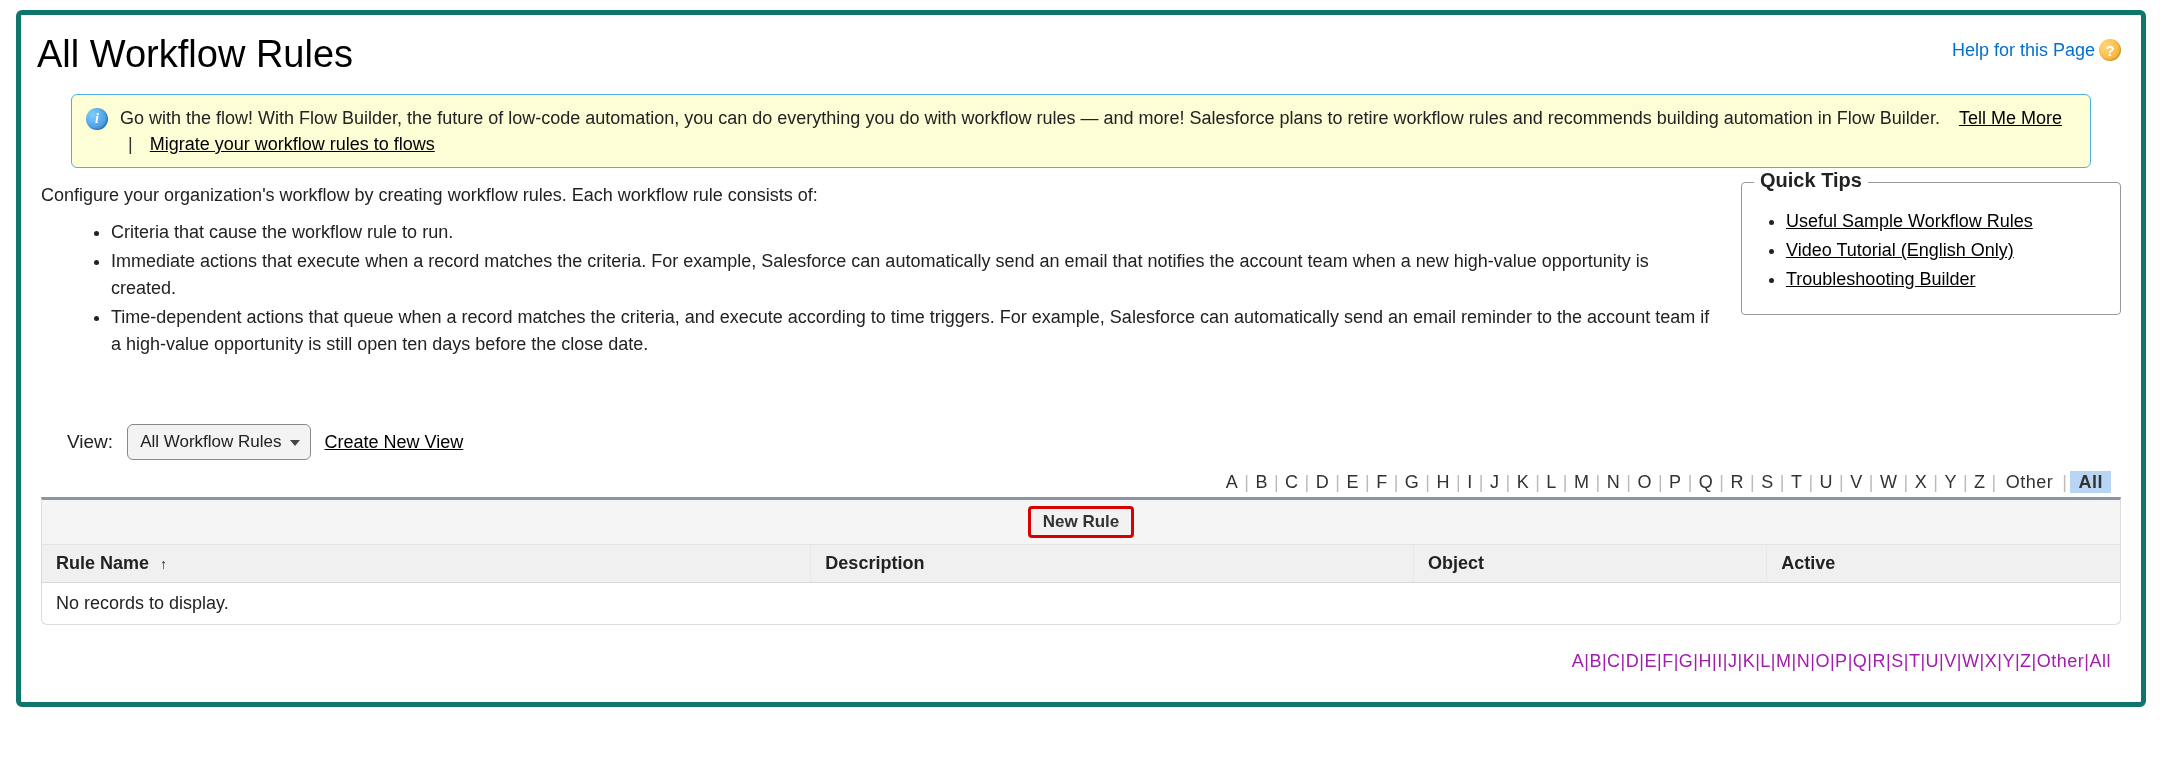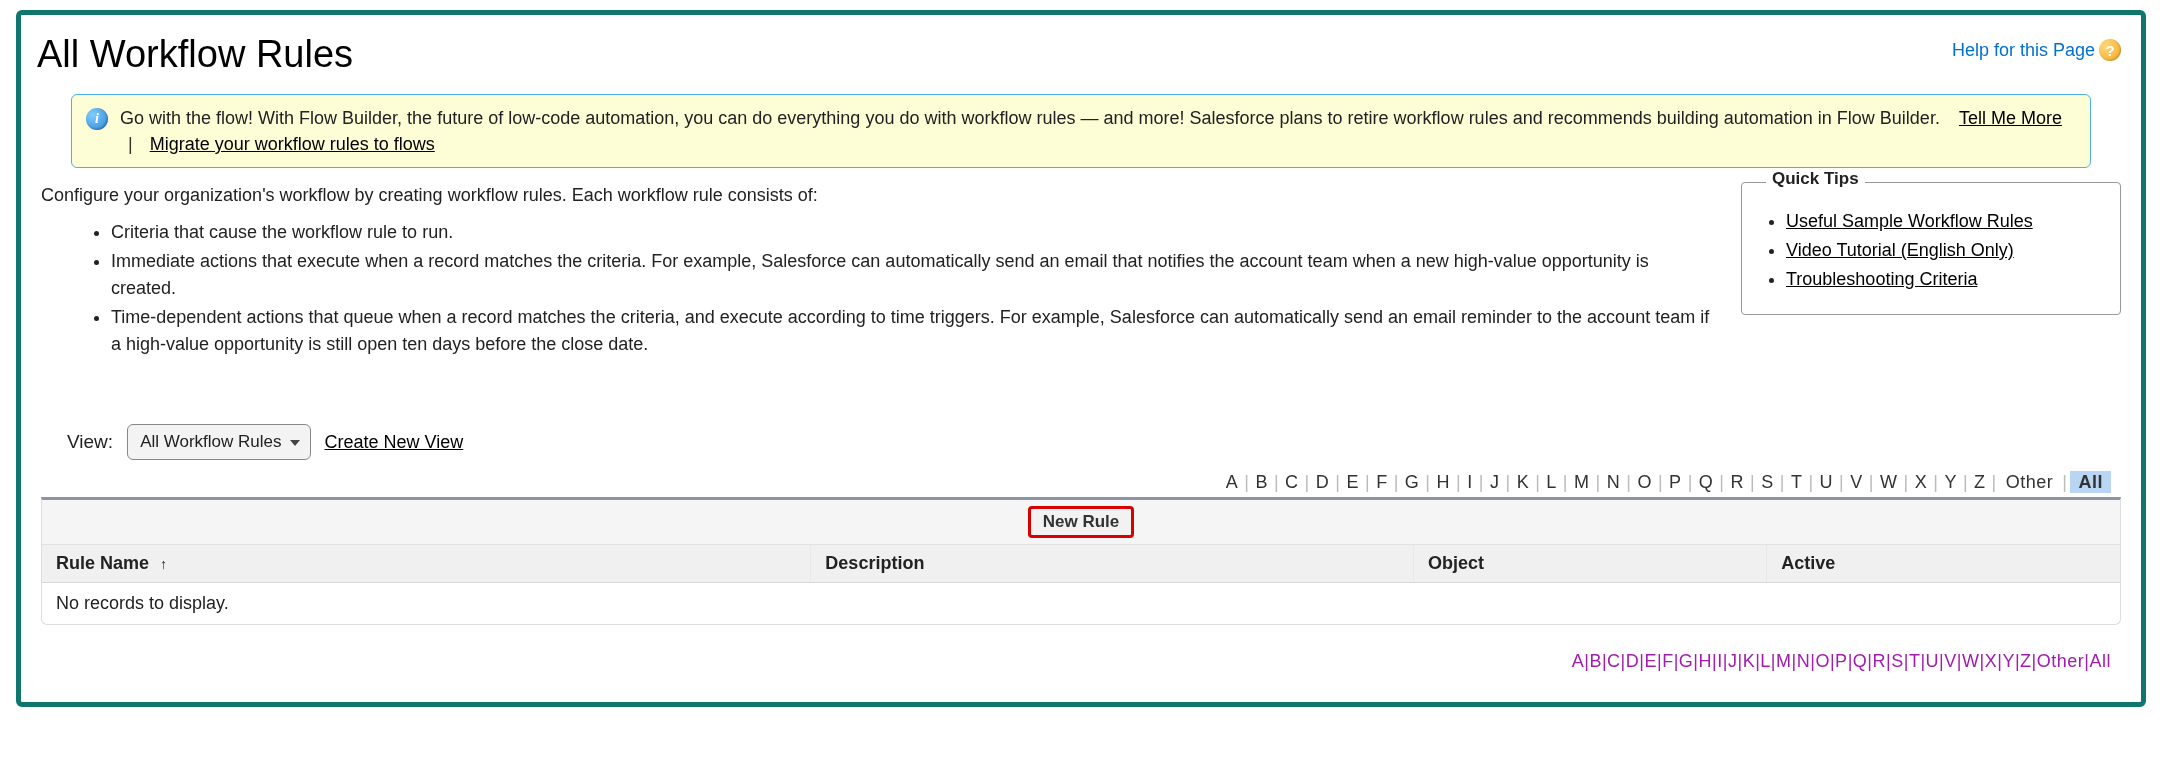--- a/index.html
+++ b/index.html
@@ -91,25 +91,25 @@
   .quick-tips {
     border: 1px solid #999;
     border-radius: 4px;
     padding: 12px 22px 20px 22px;
     width: 380px;
     position: relative;
   }
   .quick-tips-title {
     position: absolute;
     top: -14px;
-    left: 24px;
+    left: 12px;
     background: #fff;
     padding: 0 6px;
     font-weight: bold;
-    font-size: 17px;
+    font-size: 20px;
   }
   .quick-tips ul { margin-left: 22px; margin-top: 12px;}
   .quick-tips li { line-height: 1.6; }
   .quick-tips a { color: #000; text-decoration: underline; }
   .view-row {
     margin: 34px 26px 12px 26px;
     display: flex;
     align-items: center;
     gap: 14px;
   }
@@ -232,21 +232,21 @@
         <li>Criteria that cause the workflow rule to run.</li>
         <li>Immediate actions that execute when a record matches the criteria. For example, Salesforce can automatically send an email that notifies the account team when a new high-value opportunity is created.</li>
         <li>Time-dependent actions that queue when a record matches the criteria, and execute according to time triggers. For example, Salesforce can automatically send an email reminder to the account team if a high-value opportunity is still open ten days before the close date.</li>
       </ul>
     </div>
     <div class="quick-tips">
       <div class="quick-tips-title">Quick Tips</div>
       <ul>
         <li><a href="#">Useful Sample Workflow Rules</a></li>
         <li><a href="#">Video Tutorial (English Only)</a></li>
-        <li><a href="#">Troubleshooting Criteria</a></li>
+        <li><a href="#">Troubleshooting Builder</a></li>
       </ul>
     </div>
   </div>
 
   <div class="view-row">
     <span class="view-label">View:</span>
     <span class="view-select">
       <span>All Workflow Rules</span>
     </span>
     <a href="#" class="create-view-link">Create New View</a>

